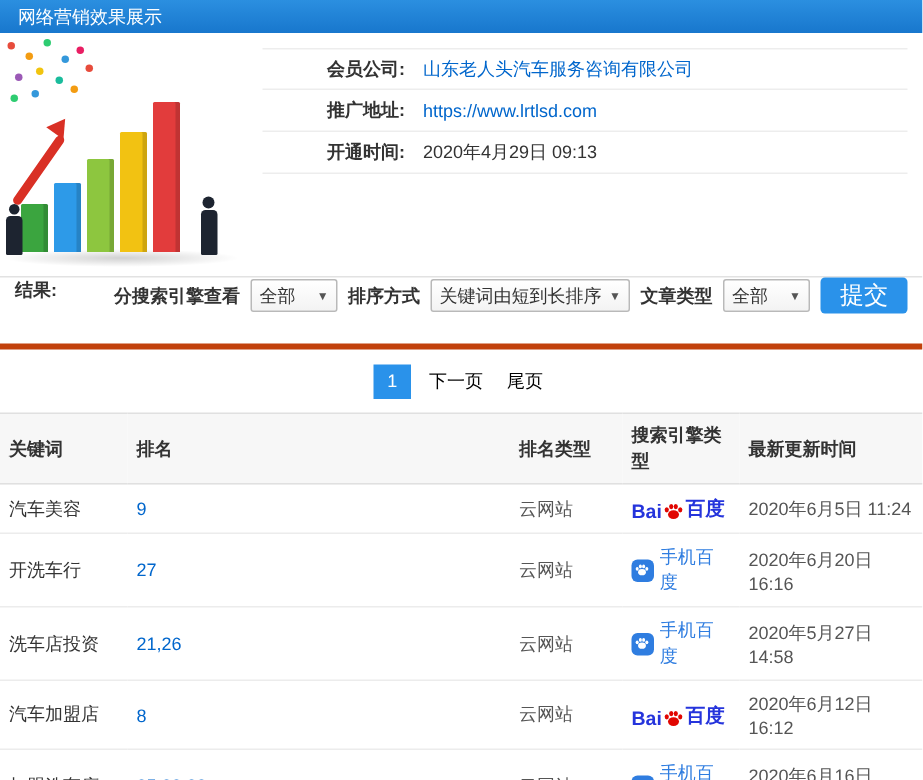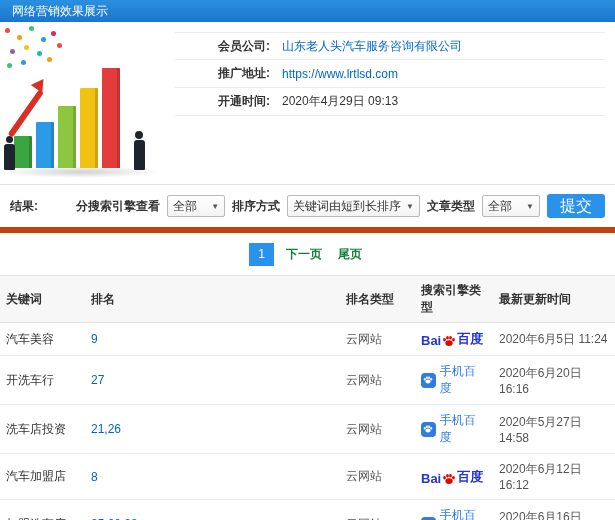--- a/index.html
+++ b/index.html
@@ -35,40 +35,40 @@
   .info-rows { flex:1; padding:10px 10px 0 0; }
   .info-row { display:flex; align-items:center; height:28px; border-bottom:1px solid #ededed; }
   .info-row:first-child { border-top:1px solid #ededed; }
   .info-label { width:95px; text-align:right; font-weight:bold; margin-right:12px; color:#333; }
   .link { color:#0066cc; text-decoration:none; cursor:pointer; }
   .plain-val { color:#333; }
   .num-orange { color:#ff6600; }
   .unit-blue { color:#0066cc; }
 
   
-  .filter-section { display:flex; align-items:center; height:48px; padding:0 10px;
-    border-bottom:6px solid #c2410c; }
+  .filter-section { display:flex; align-items:flex-start; height:48px; padding:0 10px;
+    border-bottom:4px solid #c2410c; }
   .result-label { font-weight:bold; }
   .filter-controls { margin-left:auto; display:flex; align-items:center; gap:7px; }
   .f-label { font-weight:bold; }
   .select { display:inline-flex; align-items:center; justify-content:space-between;
     border:1px solid #b9b9b9; background:linear-gradient(#fff,#f3f3f3); height:22px;
     padding:0 5px; cursor:pointer; border-radius:2px; }
   .select-engine { min-width:58px; }
   .select-sort { min-width:122px; }
   .select-article { min-width:58px; }
   .caret { font-size:8px; color:#555; margin-left:5px; }
   .submit-btn { background:#2a92ea; color:#fff; border:none; border-radius:3px;
     height:24px; padding:0 13px; font-size:16px; cursor:pointer; }
 
   
   .pagination { display:flex; align-items:center; justify-content:center; gap:8px; height:42px; }
   .page-num { background:#2a92ea; color:#fff; min-width:25px; height:23px; line-height:23px;
     text-align:center; cursor:pointer; }
-  .page-link { color:#15803d; cursor:pointer; padding:3px 4px;font-weight:bold; }
+  .page-link { color:#000000; cursor:pointer; padding:3px 4px; }
 
   
   table { width:100%; border-collapse:collapse; table-layout:fixed; }
   thead th { text-align:left; font-weight:bold; color:#333; background:#f7f7f7;
     padding:6px 6px; border-top:1px solid #e0e0e0; border-bottom:1px solid #e0e0e0; }
   tbody td { padding:7px 6px; border-bottom:1px solid #ececec; vertical-align:middle; }
   .rank { color:#0066cc; cursor:pointer; text-decoration:none; }
   .rtype { color:#555; }
   .time { color:#555; }
 

